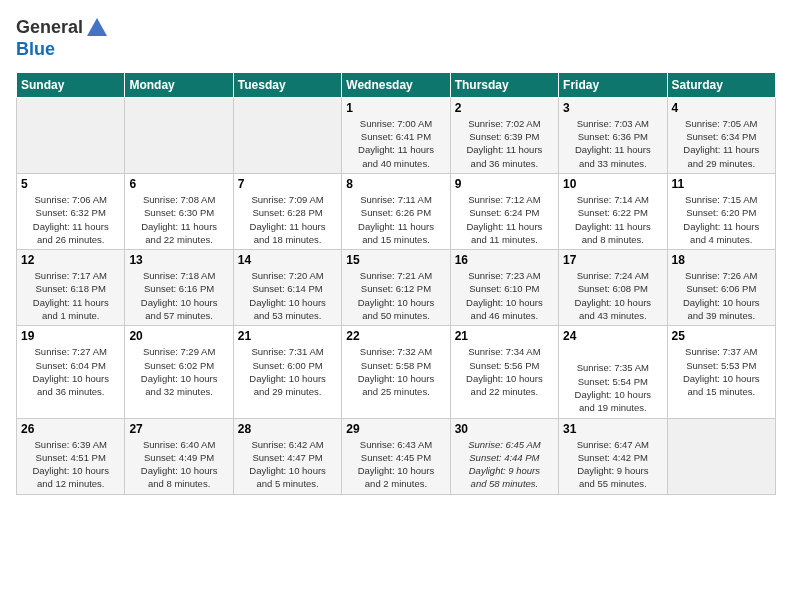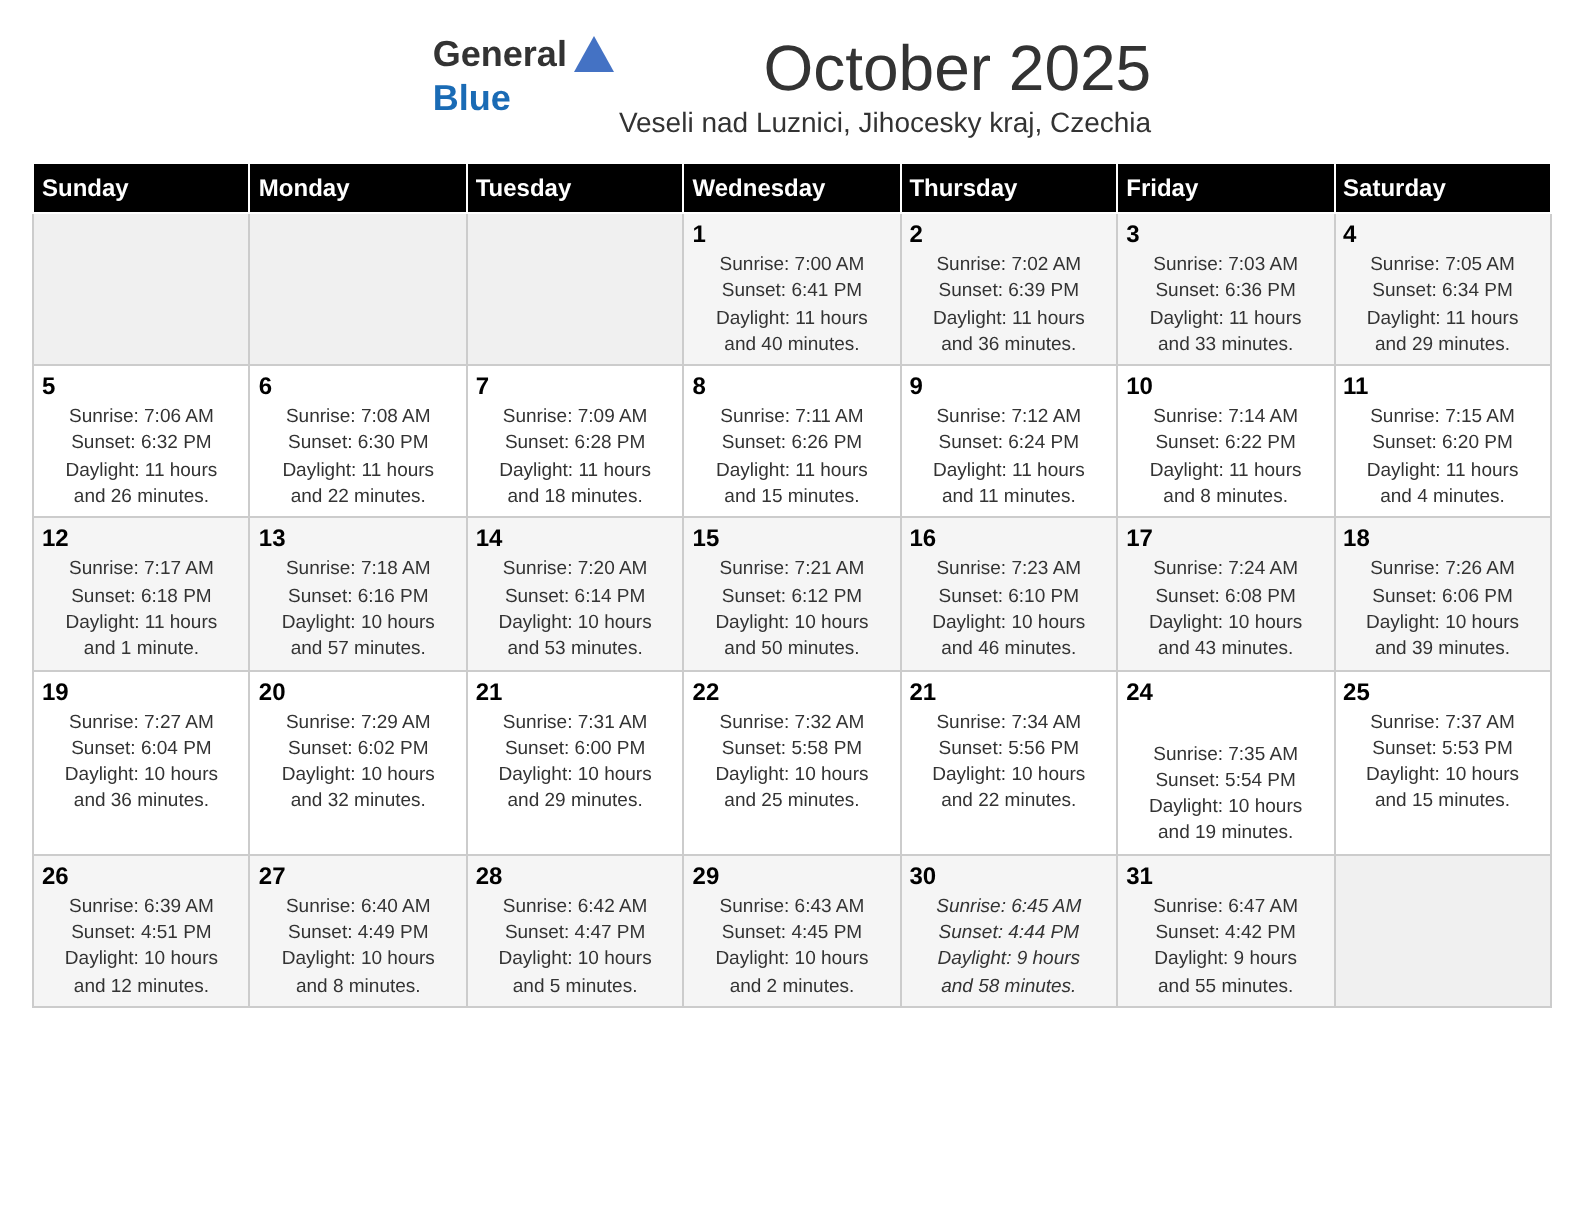--- a/index.html
+++ b/index.html
@@ -39,21 +39,21 @@
     .location-title {
       font-size: 14px;
       color: #333;
     }
     .calendar {
       width: 100%;
       border-collapse: collapse;
       font-size: 10px;
     }
     .calendar th {
-      background-color: #000000;
+      background-color: #0f766e;
       color: #fff;
       text-align: left;
       padding: 5px 4px;
       font-size: 12px;
       border: 1px solid #fff;
     }
     .calendar td {
       border: 1px solid #ccc;
       vertical-align: top;
       padding: 3px 4px;
@@ -76,45 +76,41 @@
     }
     .day-info {
       font-size: 9.5px;
       color: #333;
       line-height: 1.4;
       text-align: center;
     }
     .empty { background-color: #f0f0f0 !important; }
     .top-area {
       display: flex;
-      justify-content: center;
+      justify-content: flex-start;
       align-items: flex-start;
       margin-bottom: 8px;
     }
   </style>
 </head>
 <body>
 
 <div class="top-area">
   <div class="header-logo">
     <div>
       <div class="logo-text">
         <span class="logo-general">General</span><svg class="logo-icon" viewBox="0 0 24 24" style="vertical-align:middle;display:inline-block;">
             <polygon points="12,2 22,20 2,20" fill="#4472c4"></polygon>
           </svg>
       </div>
       <div class="logo-text">
         <span class="logo-blue">Blue</span>
       </div>
     </div>
   </div>
-  <div class="title-section">
-    <div class="month-title">October 2025</div>
-    <div class="location-title">Veseli nad Luznici, Jihocesky kraj, Czechia</div>
-  </div>
 </div>
 
 <table class="calendar">
   <thead>
     <tr>
     <th>Sunday</th>
         <th>Monday</th>
         <th>Tuesday</th>
         <th>Wednesday</th>
         <th>Thursday</th>

